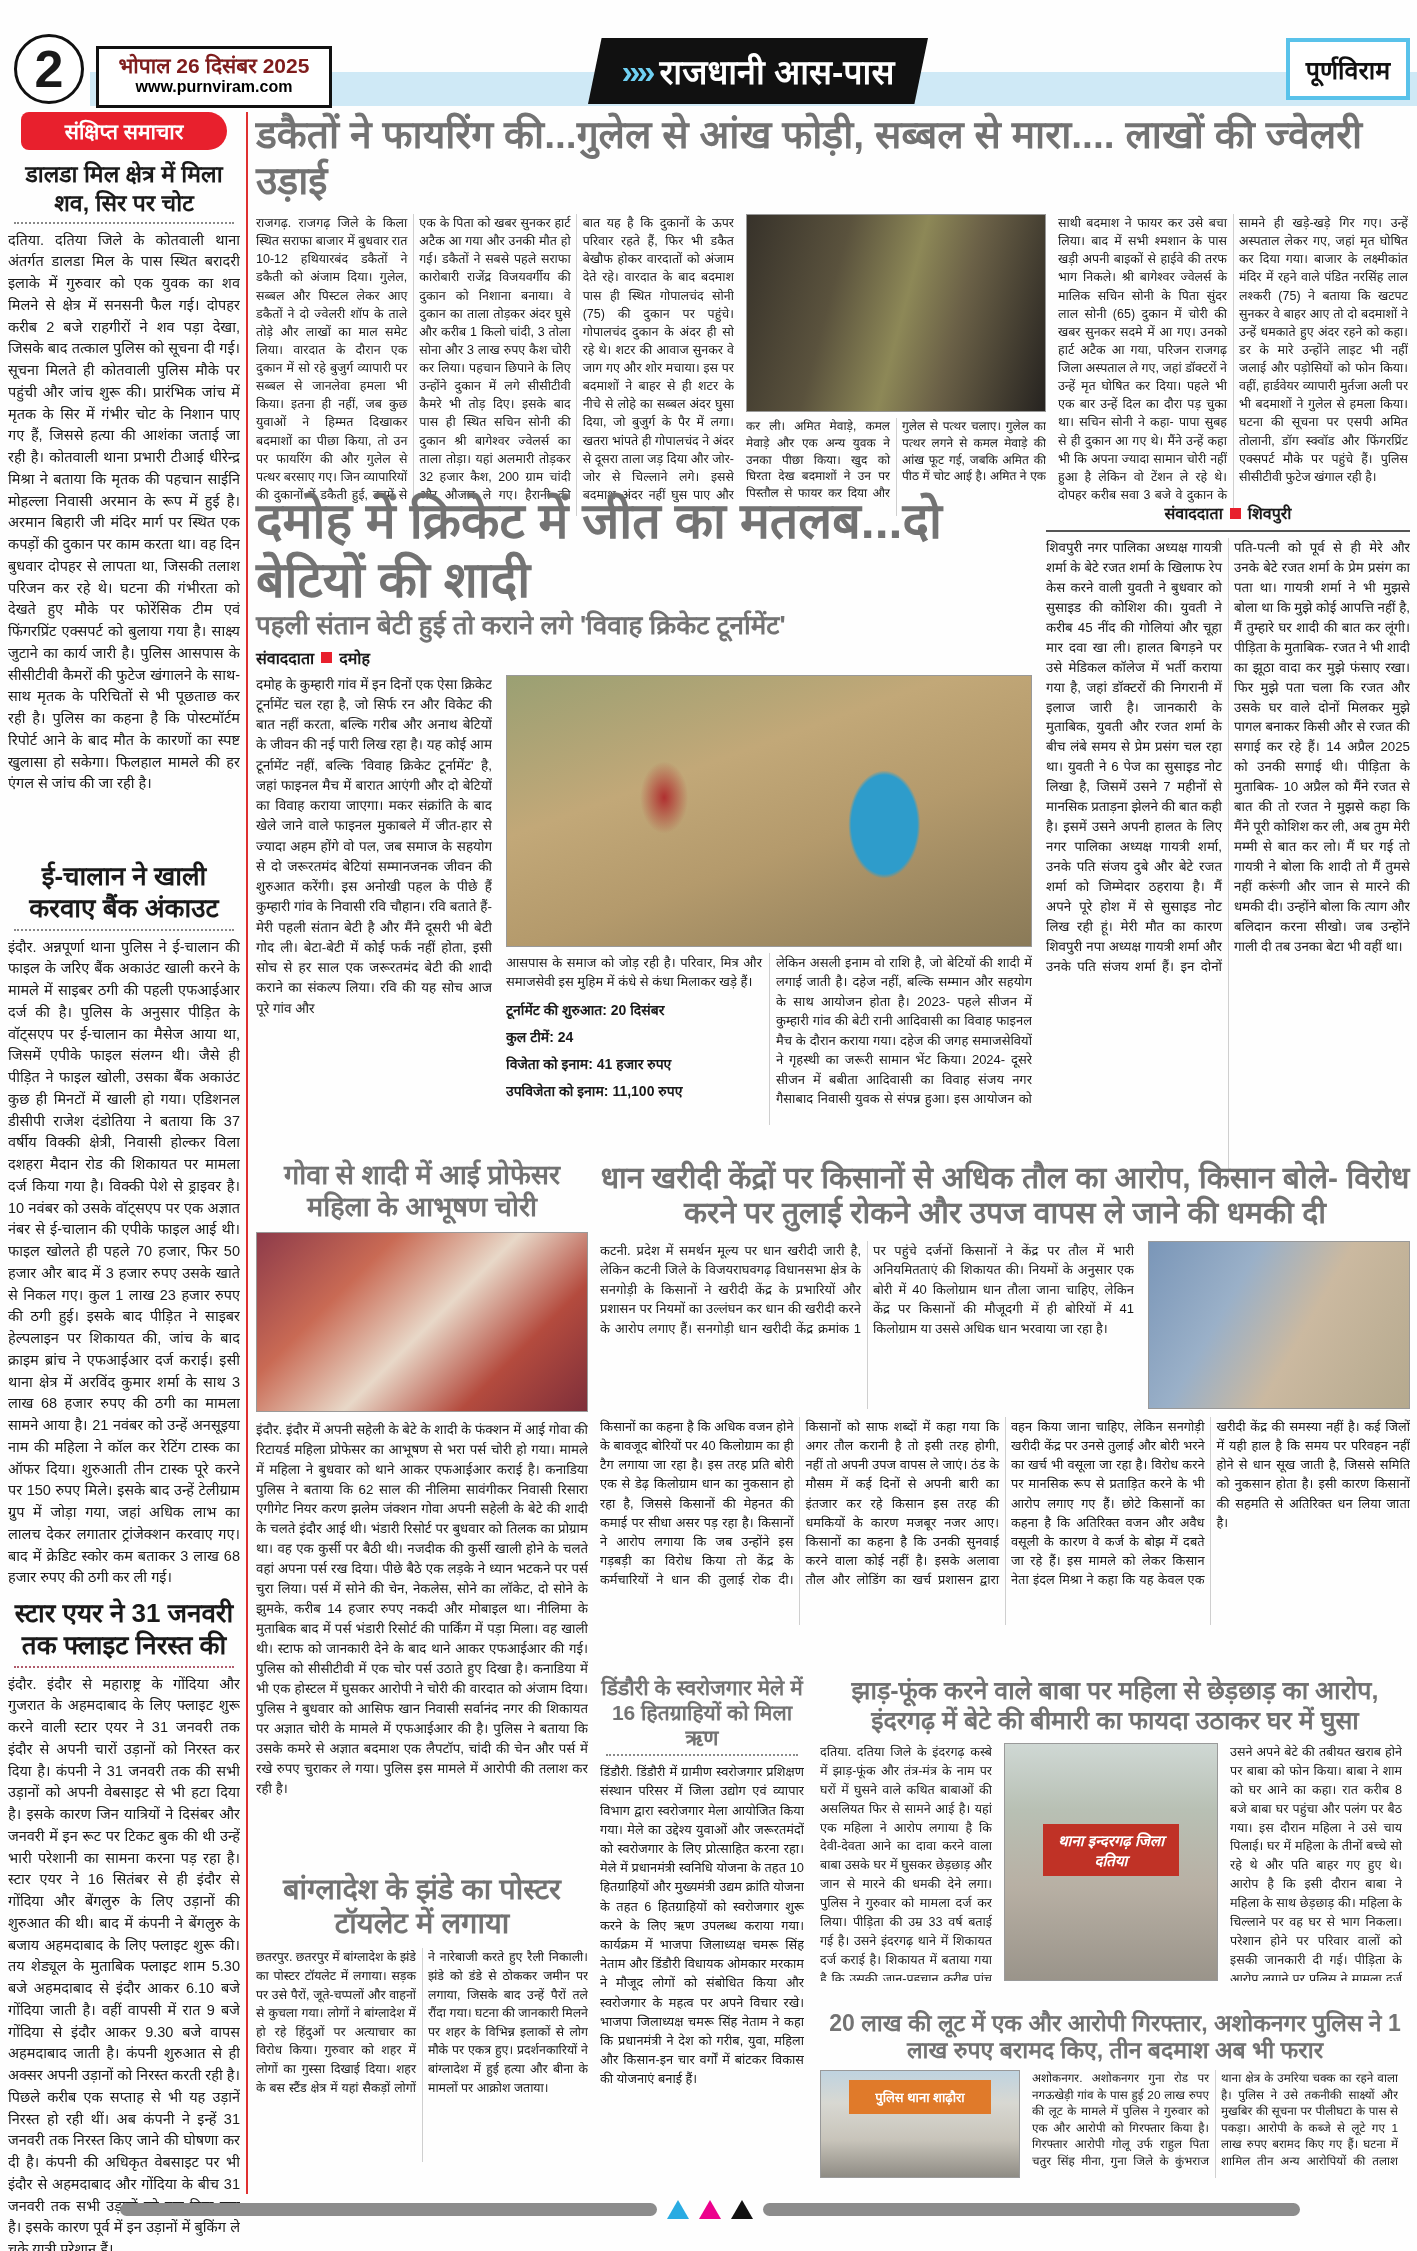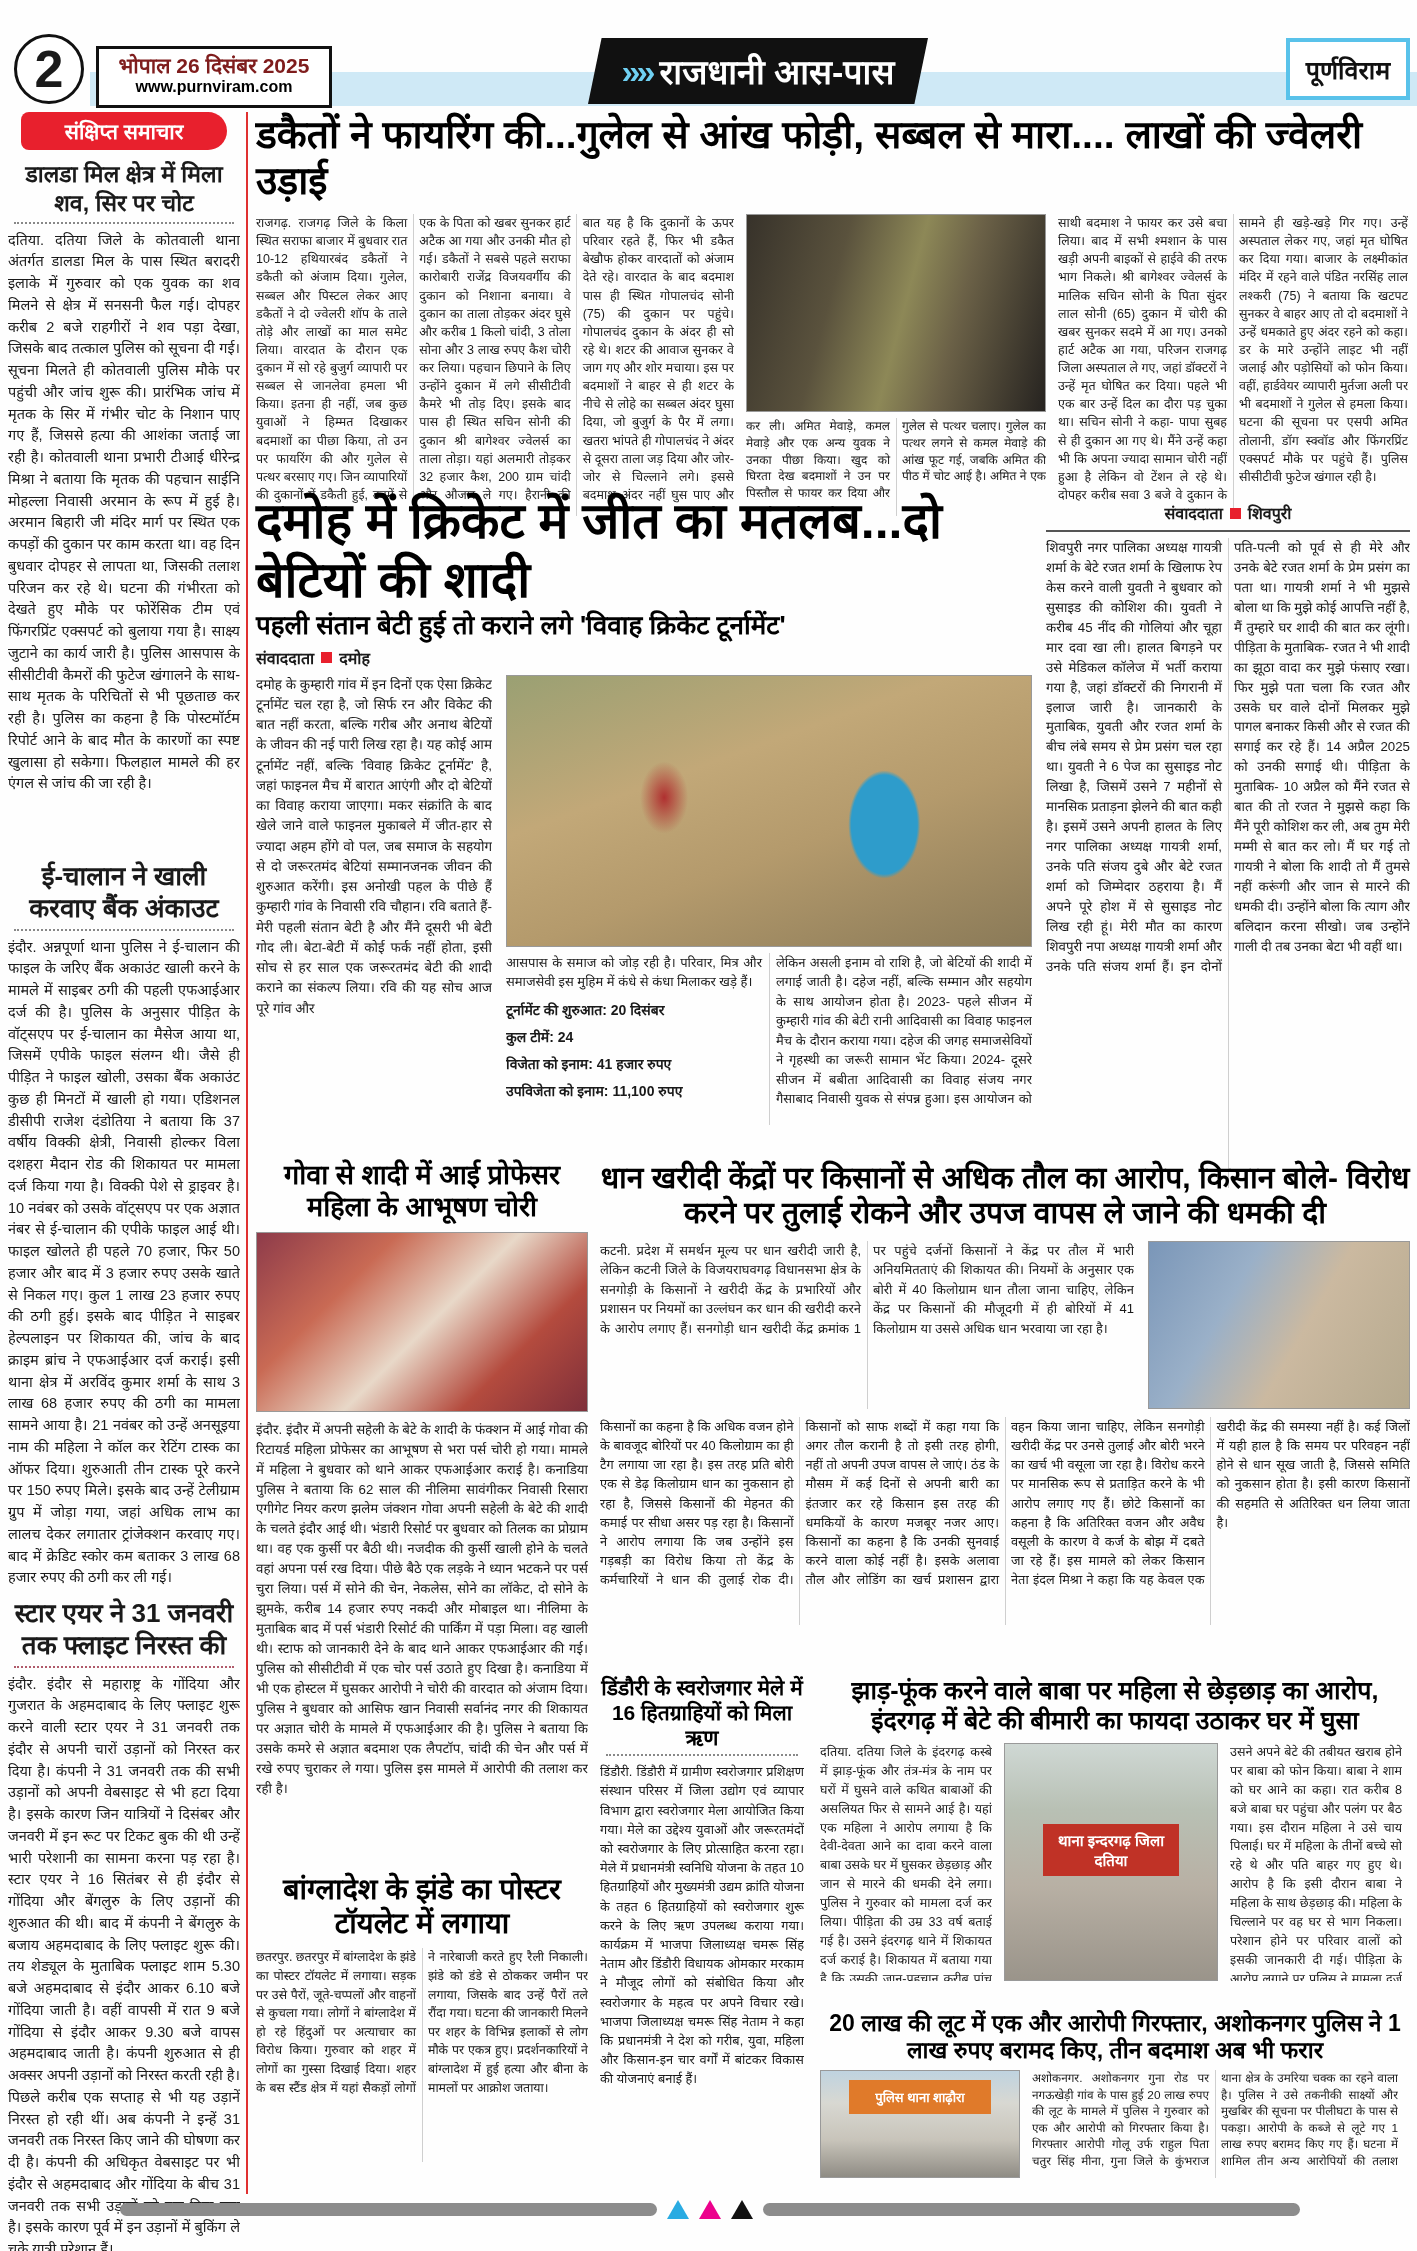--- a/index.html
+++ b/index.html
@@ -27,36 +27,36 @@
          border-radius:10px 24px 24px 10px;padding:5px 16px;width:206px;margin:0 auto 8px;}
   .btitle{font-size:23px;font-weight:800;text-align:center;line-height:1.25;margin:10px 2px 4px;}
   .dotrule{border-top:2px dotted #888;margin:4px 6px 6px;}
   .body{font-size:14.5px;line-height:1.5;text-align:justify;}
   .body.sm{font-size:12.5px;line-height:1.45;}
   .cols2{column-count:2;column-gap:12px;column-rule:1px solid #cfcfcf;}
   .cols3{column-count:3;column-gap:12px;column-rule:1px solid #cfcfcf;}
   .cols4{column-count:4;column-gap:12px;column-rule:1px solid #cfcfcf;}
   .clip{overflow:hidden;}
   .sec{position:absolute;}
-  .hl{font-weight:800;color:#000000;line-height:1.18;}
+  .hl{font-weight:800;color:#737373;line-height:1.18;}
   .byline{display:flex;align-items:center;gap:7px;font-weight:700;font-size:16px;margin:6px 0;}
   .redsq{width:11px;height:11px;background:#e8202d;display:inline-block;}
   .hrule{border-top:2px solid #555;margin:4px 0;}
   figure{margin:0;}
   .ph{position:relative;border:1px solid #999;overflow:hidden;}
   .ph .sign{position:absolute;color:#fff;font-weight:800;text-align:center;}
   .ph1{background:linear-gradient(105deg,#37322a 0%,#5a523d 30%,#8d8857 52%,#6b6147 68%,#262320 100%);}
   .ph2{background:
        radial-gradient(60px 90px at 72% 55%,#2e9ccB 0%,#2e9ccb 55%,transparent 60%),
        radial-gradient(40px 60px at 30% 45%,#b03030 0%,transparent 60%),
        linear-gradient(160deg,#9aa073 0%,#c2a878 35%,#b49a6c 60%,#8a7a58 100%);}
   .ph3{background:linear-gradient(135deg,#8e3b4a 0%,#c96a54 28%,#e8d8c8 52%,#b44b3e 75%,#7e2f3a 100%);}
   .ph4{background:linear-gradient(120deg,#7a96b8 0%,#9ab0c8 32%,#cbb9a0 58%,#b5a98e 100%);}
   .ph5{background:linear-gradient(180deg,#cfd8d4 0%,#b8c0b4 28%,#b8b0a4 60%,#9a948a 100%);}
-  .ph5 .sign{left:18%;top:34%;width:64%;background:#c03226;padding:6px 4px;font-size:15px;}
+  .ph5 .sign{left:18%;top:34%;width:64%;background:#c03226;padding:6px 4px;font-size:15px;font-style:italic;}
   .ph6{background:linear-gradient(180deg,#bfd3e0 0%,#d8d8d2 30%,#c8c4ba 65%,#8f8c84 100%);}
   .ph6 .sign{left:14%;top:8%;width:72%;background:#e07a2a;padding:8px;font-size:13px;}
   .stat{font-size:14px;font-weight:700;margin:8px 0;}
   .footerbar{position:absolute;left:120px;top:2200px;width:1180px;display:flex;align-items:center;gap:10px;}
   .gbar{height:13px;background:#8c8c8c;border-radius:7px;flex:1;}
   .tri{width:0;height:0;border-left:11px solid transparent;border-right:11px solid transparent;border-bottom:19px solid #29abe2;}
   .tri.m{border-bottom-color:#ec008c;}
   .tri.k{border-bottom-color:#111;}
 </style>
 </head>

